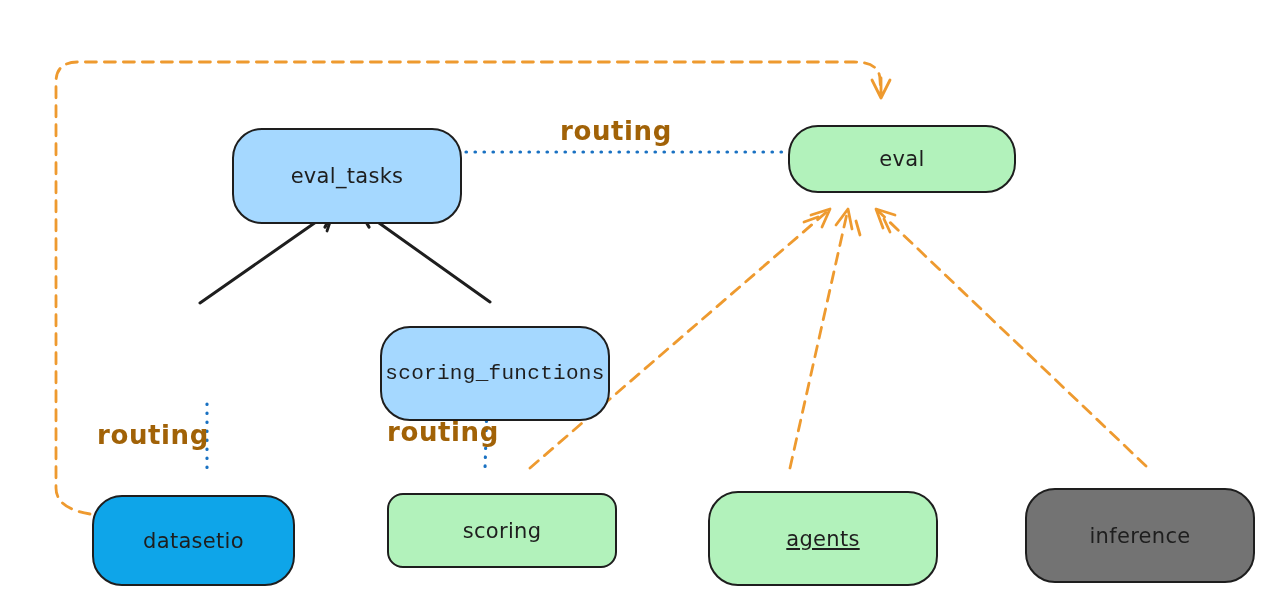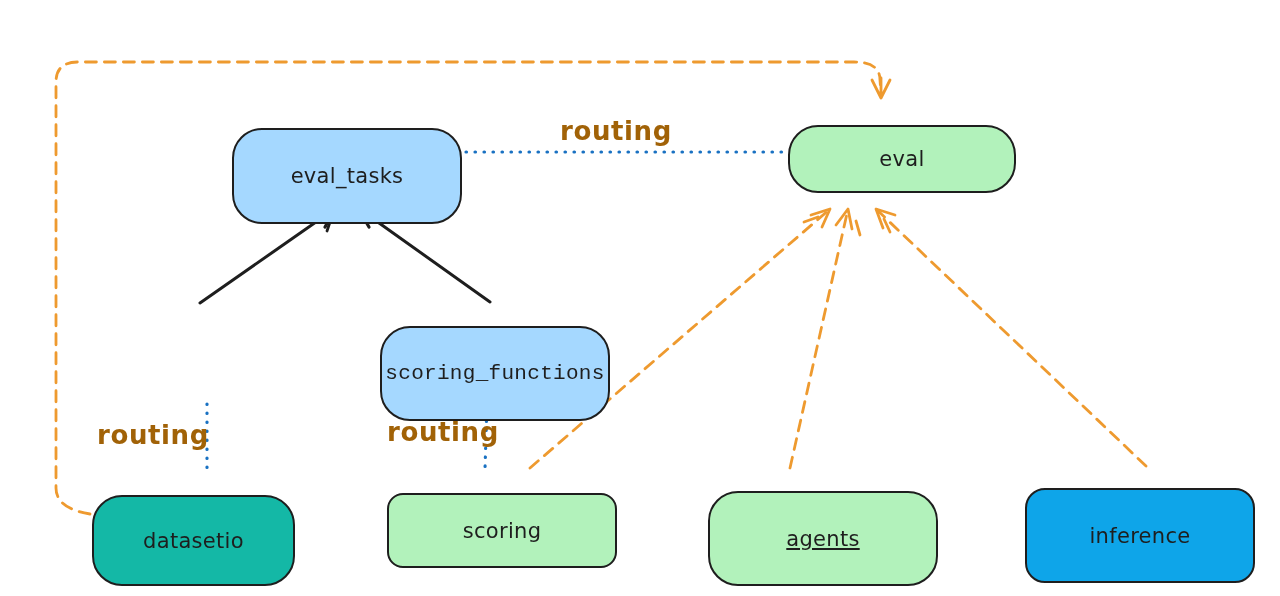--- a/index.html
+++ b/index.html
@@ -84,33 +84,33 @@
 
   <div class="node" style="left: 788px; top: 104px; width: 228px; height: 68px; background: rgb(178, 242, 187);">
     <span>eval</span>
   </div>
 
 
   <div class="node" style="left: 380px; top: 305px; width: 230px; height: 95px; background: rgb(165, 216, 255); font-family: Liberation Mono, monospace;">
     <span>scoring_functions</span>
   </div>
 
-  <div class="node" style="left: 92px; top: 474px; width: 203px; height: 91px; background: #14b8a6; text-align: center;">
+  <div class="node" style="left: 92px; top: 474px; width: 203px; height: 91px; background: #0ea5e9; text-align: center;">
     <span>datasetio</span>
   </div>
 
   <div class="node" style="left: 387px; top: 472px; width: 230px; height: 75px; background: rgb(178, 242, 187); border-radius: 16px;">
     <span>scoring</span>
   </div>
 
   <div class="node" style="left: 708px; top: 470px; width: 230px; height: 95px; background: rgb(178, 242, 187); text-decoration: underline;">
     <span>agents</span>
   </div>
 
-  <div class="node" style="left: 1025px; top: 467px; width: 230px; height: 95px; background: #0ea5e9; border-radius: 20px;">
+  <div class="node" style="left: 1025px; top: 467px; width: 230px; height: 95px; background: #737373;">
     <span>inference</span>
   </div>
 
   <div class="edge-label" style="left:556px; top:116px;">routing</div>
 
   <div class="edge-label" style="left:97px; top:420px; width:100px;">routing</div>
 
   <div class="edge-label" style="left:387px; top:417px; width:100px;">routing</div>
 
 </div>

